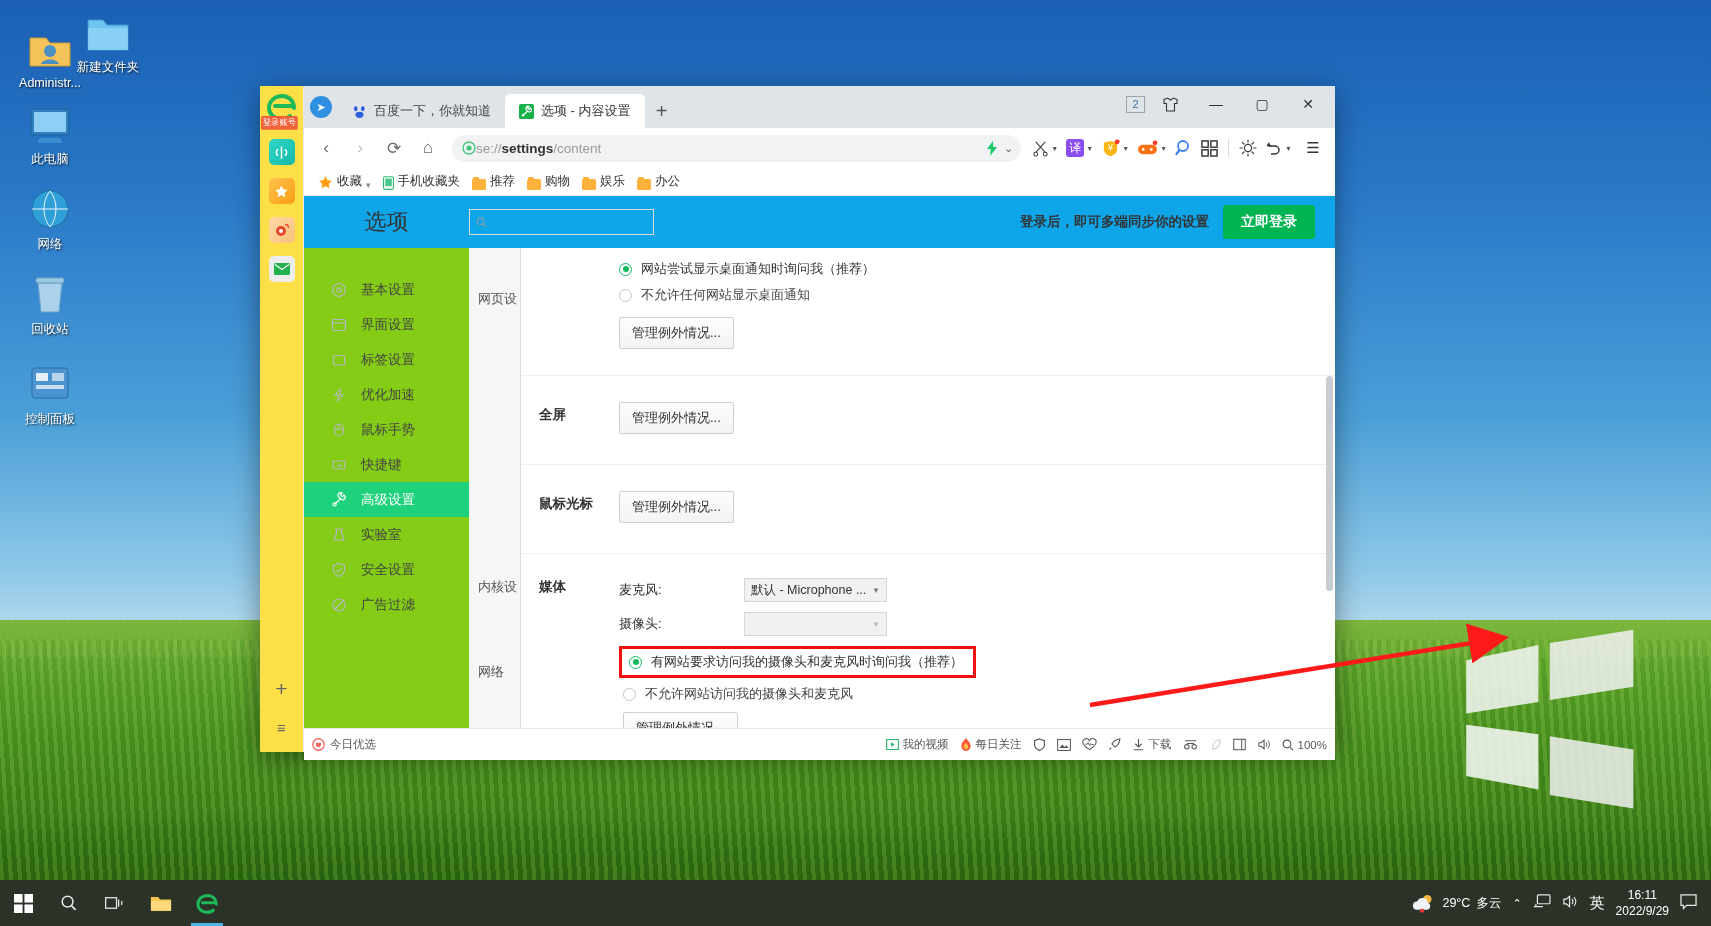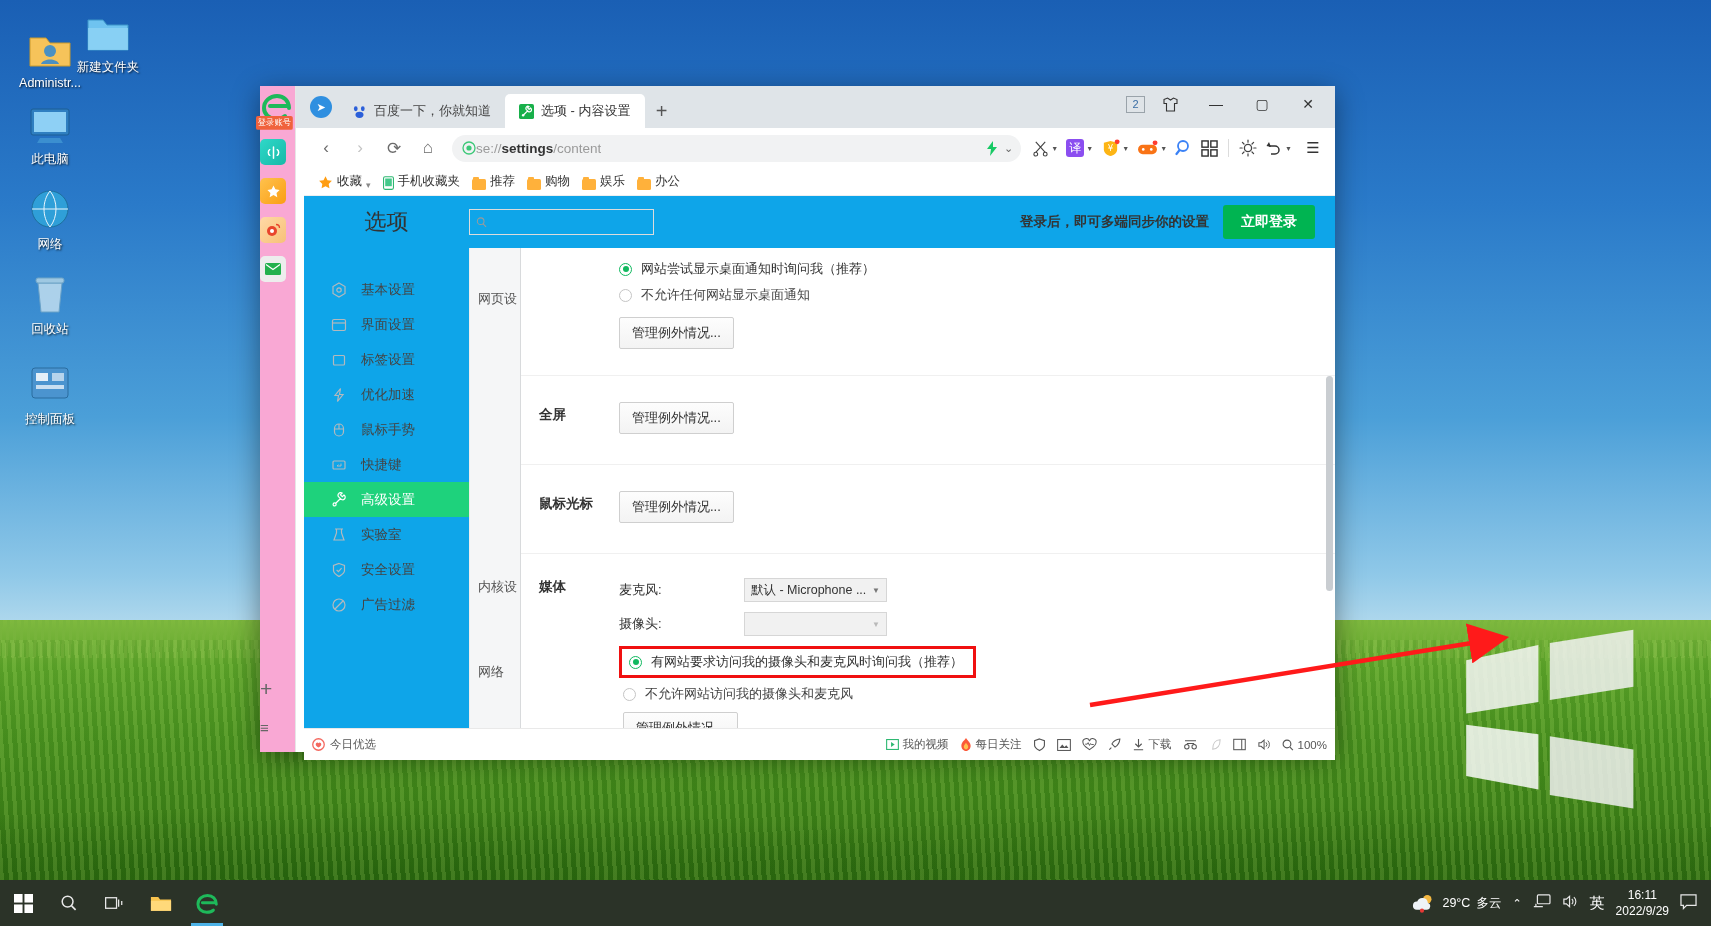--- a/index.html
+++ b/index.html
@@ -39,22 +39,22 @@
 
   
   .browser{
     position:absolute; left:260px; top:86px; width:1075px; height:666px;
     background:#fff; box-shadow:0 6px 26px rgba(0,0,0,.42);
   }
   .br-tabstrip{ height:42px; background:#dfe4e8; display:flex; align-items:flex-end; position:relative; }
   .br-leftstrip{ position:absolute; left:0; top:0; bottom:0; width:44px; background:#dfe4e8; }
 
   .vstrip{
-    position:absolute; left:0; top:0; width:36px; bottom:0; background:#f9a8d4;
-    border-right:1px solid #e6e6e6; display:flex; flex-direction:column; align-items:flex-start; z-index:4;
+    position:absolute; left:0; top:0; width:44px; bottom:0; background:#fde047;
+    border-right:1px solid #e6e6e6; display:flex; flex-direction:column; align-items:center; z-index:4;
   }
   .vstrip .logo-wrap{ margin-top:6px; position:relative; width:34px; height:34px; }
   .vstrip .badge{
     position:absolute; left:-4px; top:24px; background:#f0623c; color:#fff; font-size:9px;
     padding:1px 2px; border-radius:2px; white-space:nowrap; transform:scale(.92); transform-origin:left top;
   }
   .vstrip .sicon{ width:26px; height:26px; border-radius:5px; margin-top:13px; display:flex; align-items:center; justify-content:center; font-size:15px; color:#fff; }
   .vstrip .plus{ margin-top:auto; font-size:21px; color:#666; }
   .vstrip .lines{ margin:18px 0 16px; font-size:15px; color:#666; }
 
@@ -101,21 +101,21 @@
   .page{ margin-left:44px; height:calc(100% - 42px - 40px - 28px - 24px); display:flex; flex-direction:column; background:#fff; position:relative; }
   .page-head{ height:52px; display:flex; align-items:center; background:#0ea5e9; }
   .page-title{ width:165px; text-align:center; font-size:22px; color:#333; }
   .page-search{ width:185px; height:26px; border:1px solid #dcdcdc; display:flex; align-items:center; padding:0 6px; gap:5px; }
   .page-search input{ border:0; outline:0; font-size:12px; width:100%; background:transparent; color:#333; }
   .login-hint{ margin-left:auto; font-size:13.5px; color:#333; font-weight:bold; }
   .login-btn{ margin:0 20px 0 14px; background:#00b451; color:#fff; font-size:14px; font-weight:bold;
     padding:8px 18px; border:0; border-radius:3px; }
 
   .page-body{ flex:1; display:flex; min-height:0; }
-  .opt-nav{ width:165px; background:#0ea5e9; padding-top:24px; flex:0 0 165px; }
+  .opt-nav{ width:165px; background:#84cc16; padding-top:24px; flex:0 0 165px; }
   .opt-item{ height:35px; display:flex; align-items:center; gap:14px; padding-left:26px; font-size:13.5px; color:#444; }
   .opt-item.sel{ background:#1ed27c; color:#fff; }
   .opt-item.sel .oic{ color:#fff; }
   .oic{ width:17px; height:17px; color:#b4b9bd; display:flex; align-items:center; justify-content:center; }
 
   .subnav{ width:52px; background:#f5f6f7; border-left:1px solid #ededed; border-right:1px solid #d8dadc;
     flex:0 0 52px; position:relative; font-size:13px; color:#555; overflow:hidden; }
   .subnav div{ position:absolute; left:8px; white-space:nowrap; }
 
   .content{ flex:1; background:#fff; overflow:hidden; position:relative; min-width:0; }

